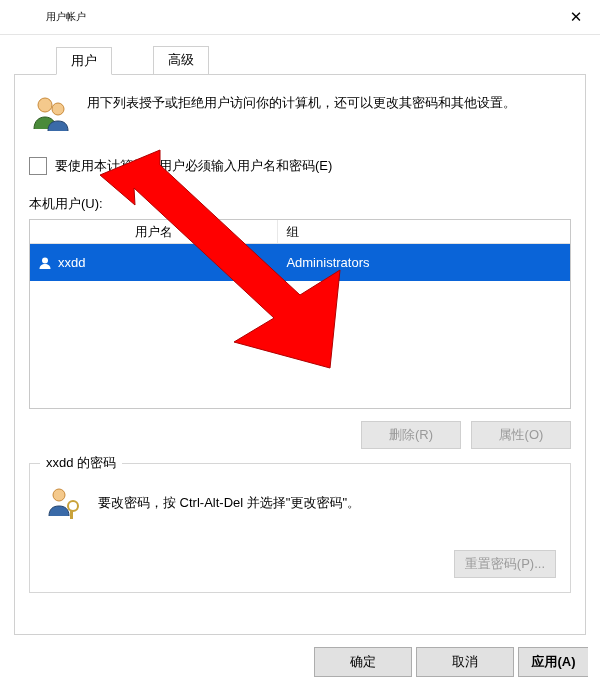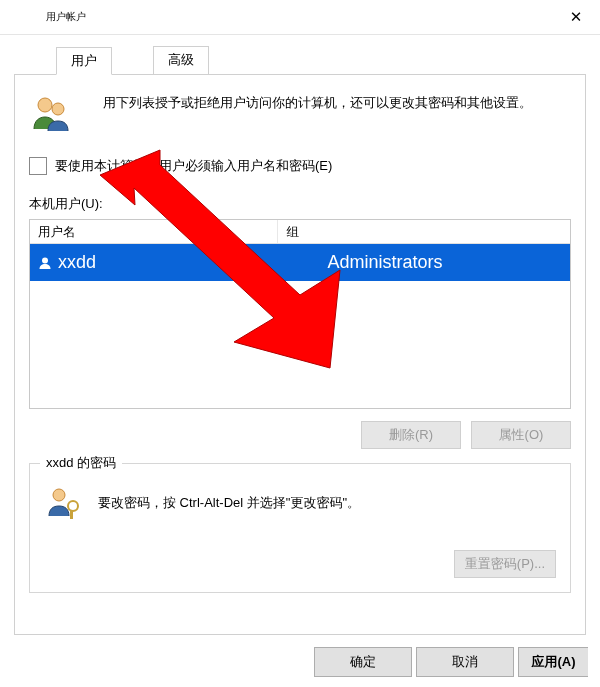--- a/index.html
+++ b/index.html
@@ -78,21 +78,21 @@
     border: 1px solid #d0d0d0;
     border-top: none;
     padding: 18px 14px 14px 14px;
     min-height: 560px;
     position: relative;
   }
 
   
   .intro {
     display: flex;
-    gap: 30px;
+    gap: 14px;
     align-items: flex-start;
     margin-bottom: 22px;
   }
   .intro-icon { flex: 0 0 44px; display:flex; justify-content:center; }
   .intro-text { flex: 1; line-height: 1.6; }
 
   
   .checkrow {
     display: flex;
     align-items: center;
@@ -120,28 +120,27 @@
     display: flex;
     height: 24px;
     border-bottom: 1px solid #e0e0e0;
     font-size: 12.5px;
     background: #fff;
   }
   .lv-col {
     padding: 4px 8px;
     border-right: 1px solid #e8e8e8;
   }
-  .lv-col.c1 { width: 46%; }
+  .lv-col.c1 { width: 46%; text-align: center; }
   .lv-col.c2 { flex: 1; border-right: none; }
   .lv-row {
     display: flex;
     height: 37px;
     align-items: center;
-    font-size: 18px;
-    gap: 41px;
+    font-size: 13px;
   }
   .lv-row.selected {
     background: #0a64d8;
     color: #fff;
   }
   .lv-cell { padding: 0 8px; display:flex; align-items:center; gap:6px;}
   .lv-cell.c1 { width: 46%; }
   .lv-cell.c2 { flex: 1; }
 
   

